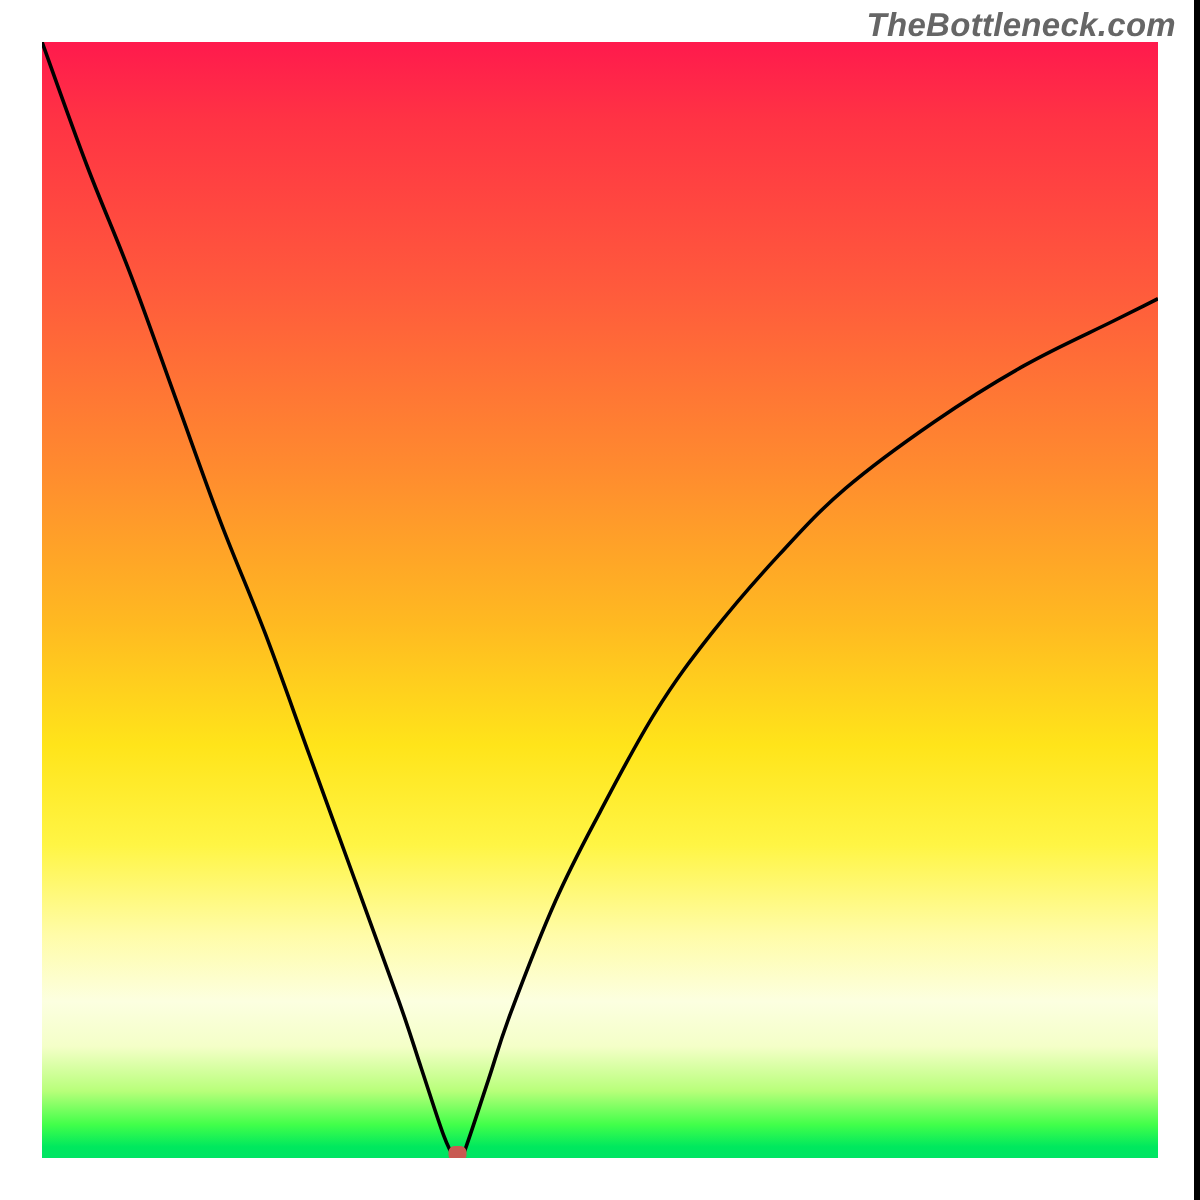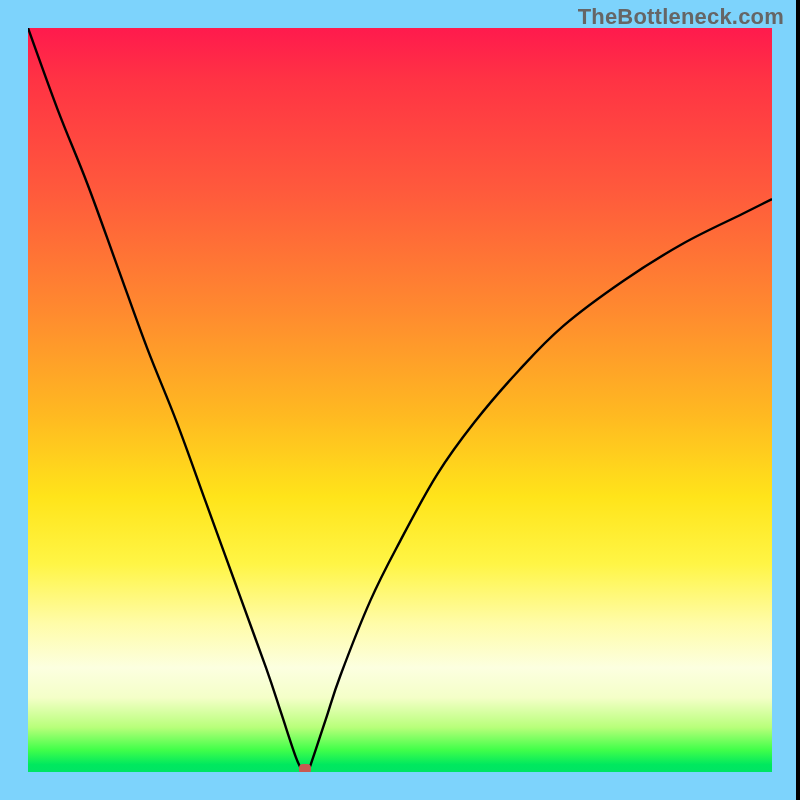--- a/index.html
+++ b/index.html
@@ -8,21 +8,22 @@
     width: 800px;
     height: 800px;
     background: #000;
     overflow: hidden;
     font-family: Arial, Helvetica, sans-serif;
   }
   .frame {
     position: relative;
     width: 796px;
     height: 800px;
-    background: #7dd3fc;
+    background: #ffffff;
+    font-style: italic;
   }
   .watermark {
     position: absolute;
     top: 4px;
     right: 12px;
     color: #666;
     font-size: 22px;
     font-weight: 600;
     letter-spacing: 0.2px;
     z-index: 30;

